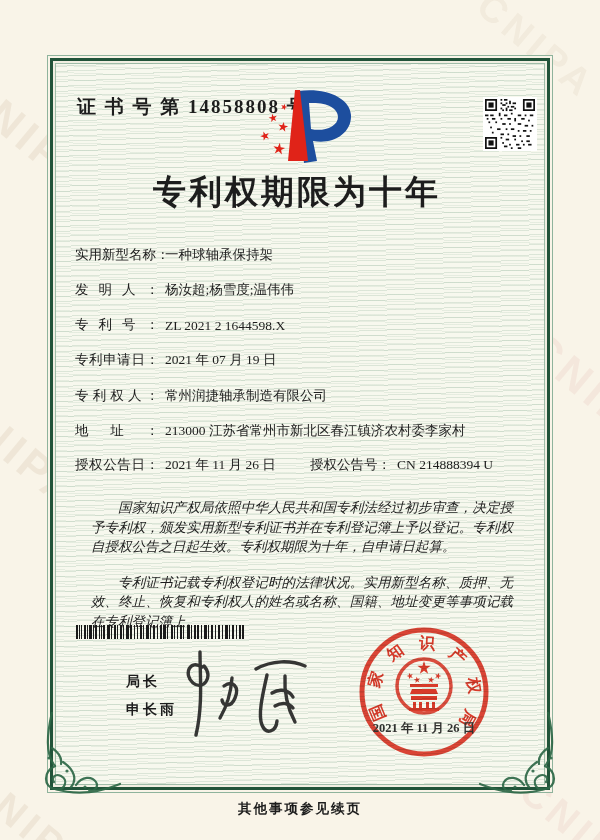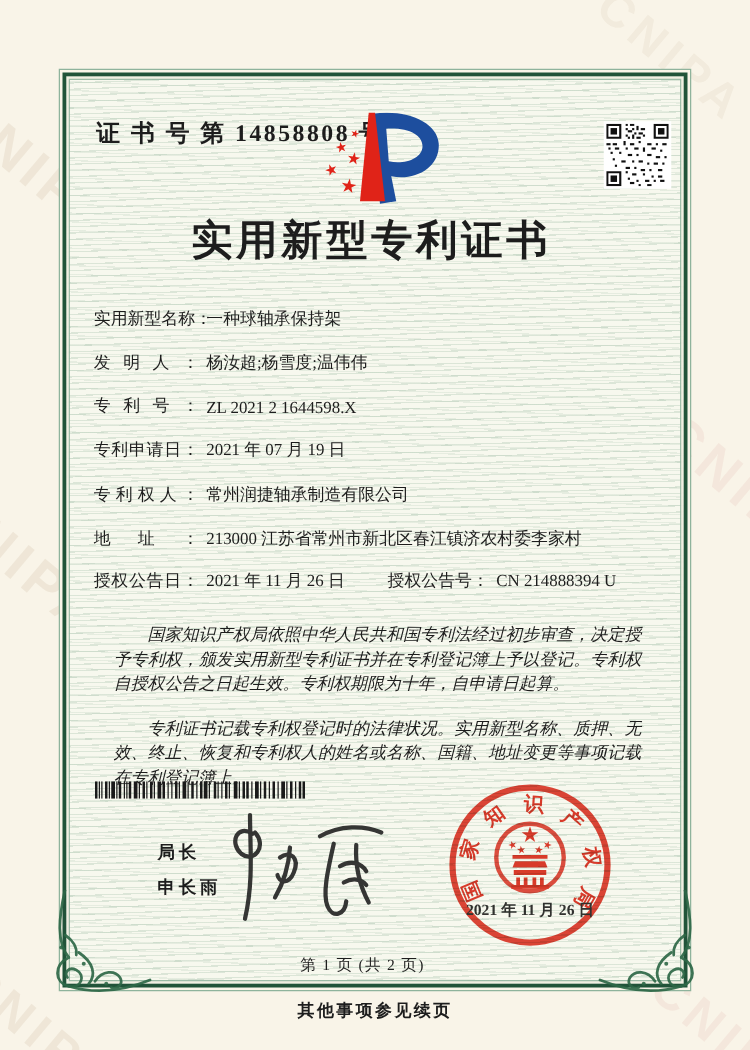--- a/index.html
+++ b/index.html
@@ -197,21 +197,21 @@
       <rect x="14" y="26" width="1" height="1"></rect>
         <rect x="18" y="26" width="2" height="1"></rect>
         <rect x="22" y="26" width="1" height="1"></rect>
       <rect x="25" y="26" width="2" height="1"></rect>
         <rect x="11" y="27" width="2" height="1"></rect>
         <rect x="15" y="28" width="1" height="1"></rect>
       <rect x="19" y="28" width="2" height="1"></rect>
     </g>
   </svg>
 
-  <div class="doc-title">实用新型专利证书</div>
+  <div class="doc-title">专利权期限为十年</div>
 
   <div class="row" style="top:246px;">
     <span class="flabel">实用新型名称：</span><span class="fvalue">一种球轴承保持架</span>
   </div>
   <div class="row" style="top:281px;">
     <span class="flabel">发明人：</span><span class="fvalue">杨汝超;杨雪度;温伟伟</span>
   </div>
   <div class="row" style="top:316px;">
     <span class="flabel">专利号：</span><span class="fvalue">ZL 2021 2 1644598.X</span>
   </div>
@@ -287,16 +287,15 @@
       <rect x="63" y="78" width="26" height="4"></rect>
       <rect x="65" y="84" width="3" height="6"></rect>
         <rect x="71" y="84" width="3" height="6"></rect>
       <rect x="78" y="84" width="3" height="6"></rect>
         <rect x="84" y="84" width="3" height="6"></rect>
       <rect x="61" y="90" width="30" height="3"></rect>
     </g>
     <text x="76" y="114" text-anchor="middle" font-size="12.5" font-weight="bold" fill="#222222" font-family="'Liberation Serif',serif">2021 年 11 月 26 日</text>
   </svg>
 
-  <div class="page-num">第 1 页 (共 2 页)</div>
   <div class="continuation">其他事项参见续页</div>
 
 </div>
 
 </body></html>

